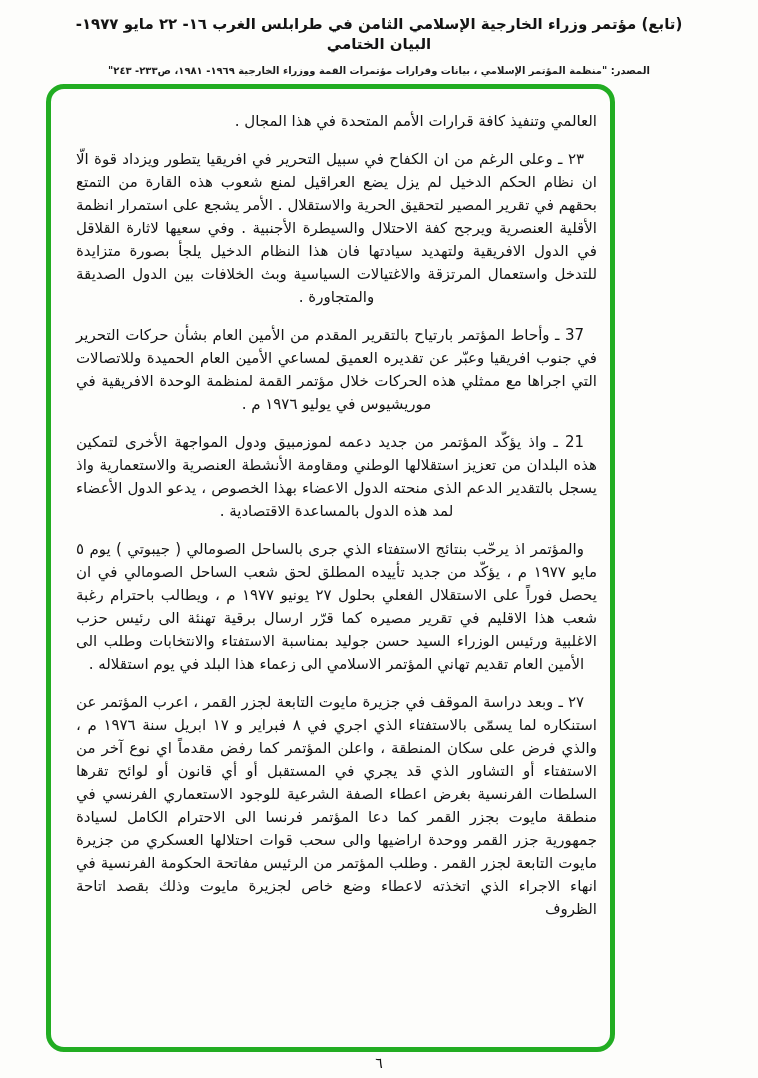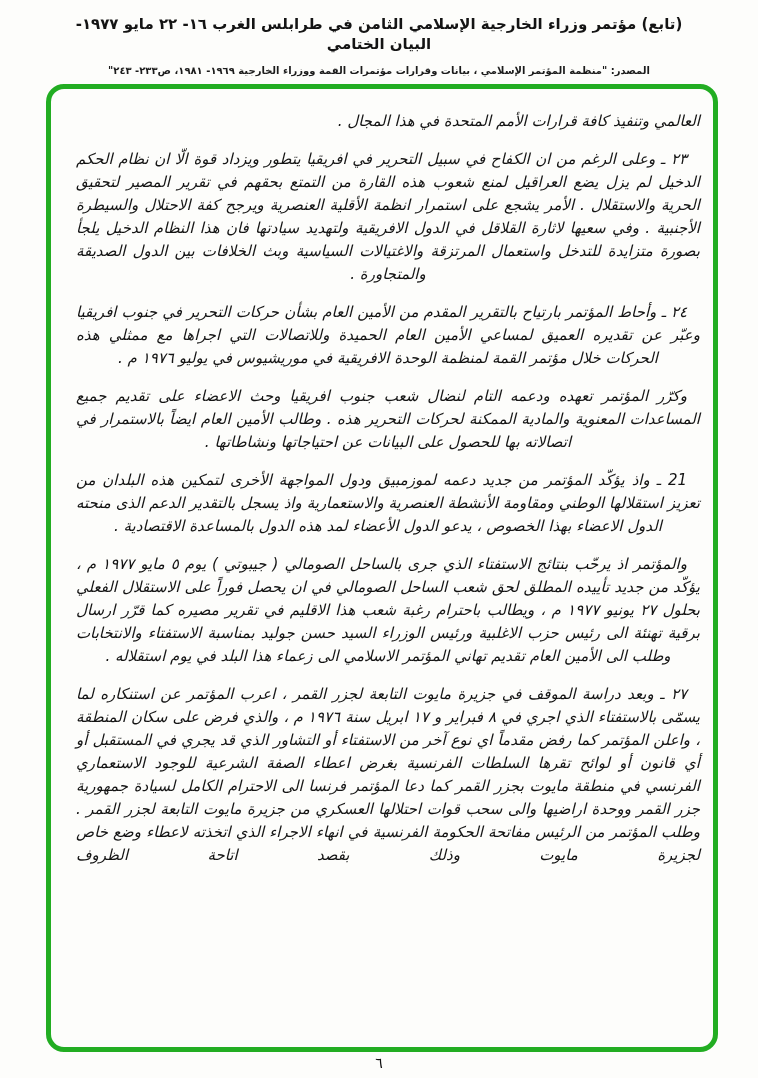--- a/index.html
+++ b/index.html
@@ -30,29 +30,28 @@
     direction: rtl;
     font-size: 10px;
     font-weight: bold;
     margin-top: 11px;
     color: #1b1b1b;
   }
   .document-frame {
     position: absolute;
     left: 46px;
     top: 84px;
-    width: 672px;
+    width: 569px;
     height: 968px;
     box-sizing: border-box;
     border: 5px solid #22ad22;
     border-radius: 18px;
     padding: 21px 13px 8px 25px;
     overflow: hidden;
     background: transparent;
-    font-style: italic;
   }
   .document-body {
     direction: rtl;
     font-size: 15px;
     line-height: 23px;
     text-align: justify;
   }
   .document-body p {
     margin: 0 0 15px 0;
   }
@@ -76,21 +75,20 @@
 
 <div class="page-header">
   <div class="doc-title" dir="rtl">(تابع) مؤتمر وزراء الخارجية الإسلامي الثامن في طرابلس الغرب ١٦- ٢٢ مايو ١٩٧٧- البيان الختامي</div>
   <div class="source-line" dir="rtl">المصدر: "منظمة المؤتمر الإسلامي ، بيانات وقرارات مؤتمرات القمة ووزراء الخارجية ١٩٦٩- ١٩٨١، ص٢٣٣- ٢٤٣"</div>
 </div>
 
 <div class="document-frame">
   <div class="document-body" dir="rtl">
     <p class="cont-line">العالمي وتنفيذ كافة قرارات الأمم المتحدة في هذا المجال .</p>
     <p class="para-indent last-center">٢٣ ـ وعلى الرغم من ان الكفاح في سبيل التحرير في افريقيا يتطور ويزداد قوة الّا ان نظام الحكم الدخيل لم يزل يضع العراقيل لمنع شعوب هذه القارة من التمتع بحقهم في تقرير المصير لتحقيق الحرية والاستقلال . الأمر يشجع على استمرار انظمة الأقلية العنصرية ويرجح كفة الاحتلال والسيطرة الأجنبية . وفي سعيها لاثارة القلاقل في الدول الافريقية ولتهديد سيادتها فان هذا النظام الدخيل يلجأ بصورة متزايدة للتدخل واستعمال المرتزقة والاغتيالات السياسية وبث الخلافات بين الدول الصديقة والمتجاورة .</p>
-    <p class="para-indent last-center">٢٤ ـ وأحاط المؤتمر بارتياح بالتقرير المقدم من الأمين العام بشأن حركات التحرير في جنوب افريقيا وعبّر عن تقديره العميق لمساعي الأمين العام الحميدة وللاتصالات التي اجراها مع ممثلي هذه الحركات خلال مؤتمر القمة لمنظمة الوحدة الافريقية في موريشيوس في يوليو ١٩٧٦ م .</p>
-    <p class="para-indent last-center">وكرّر المؤتمر تعهده ودعمه التام لنضال شعب جنوب افريقيا وحث الاعضاء على تقديم جميع المساعدات المعنوية والمادية الممكنة لحركات التحرير هذه . وطالب الأمين العام ايضاً بالاستمرار في اتصالاته بها للحصول على البيانات عن احتياجاتها ونشاطاتها .</p>
+    <p class="para-indent last-center">37 ـ وأحاط المؤتمر بارتياح بالتقرير المقدم من الأمين العام بشأن حركات التحرير في جنوب افريقيا وعبّر عن تقديره العميق لمساعي الأمين العام الحميدة وللاتصالات التي اجراها مع ممثلي هذه الحركات خلال مؤتمر القمة لمنظمة الوحدة الافريقية في موريشيوس في يوليو ١٩٧٦ م .</p>
     <p class="para-indent last-center">21 ـ واذ يؤكّد المؤتمر من جديد دعمه لموزمبيق ودول المواجهة الأخرى لتمكين هذه البلدان من تعزيز استقلالها الوطني ومقاومة الأنشطة العنصرية والاستعمارية واذ يسجل بالتقدير الدعم الذى منحته الدول الاعضاء بهذا الخصوص ، يدعو الدول الأعضاء لمد هذه الدول بالمساعدة الاقتصادية .</p>
     <p class="para-indent last-center">والمؤتمر اذ يرحّب بنتائج الاستفتاء الذي جرى بالساحل الصومالي ( جيبوتي ) يوم ٥ مايو ١٩٧٧ م ، يؤكّد من جديد تأييده المطلق لحق شعب الساحل الصومالي في ان يحصل فوراً على الاستقلال الفعلي بحلول ٢٧ يونيو ١٩٧٧ م ، ويطالب باحترام رغبة شعب هذا الاقليم في تقرير مصيره كما قرّر ارسال برقية تهنئة الى رئيس حزب الاغلبية ورئيس الوزراء السيد حسن جوليد بمناسبة الاستفتاء والانتخابات وطلب الى الأمين العام تقديم تهاني المؤتمر الاسلامي الى زعماء هذا البلد في يوم استقلاله .</p>
     <p class="para-indent last-justify">٢٧ ـ وبعد دراسة الموقف في جزيرة مايوت التابعة لجزر القمر ، اعرب المؤتمر عن استنكاره لما يسمّى بالاستفتاء الذي اجري في ٨ فبراير و ١٧ ابريل سنة ١٩٧٦ م ، والذي فرض على سكان المنطقة ، واعلن المؤتمر كما رفض مقدماً اي نوع آخر من الاستفتاء أو التشاور الذي قد يجري في المستقبل أو أي قانون أو لوائح تقرها السلطات الفرنسية بغرض اعطاء الصفة الشرعية للوجود الاستعماري الفرنسي في منطقة مايوت بجزر القمر كما دعا المؤتمر فرنسا الى الاحترام الكامل لسيادة جمهورية جزر القمر ووحدة اراضيها والى سحب قوات احتلالها العسكري من جزيرة مايوت التابعة لجزر القمر . وطلب المؤتمر من الرئيس مفاتحة الحكومة الفرنسية في انهاء الاجراء الذي اتخذته لاعطاء وضع خاص لجزيرة مايوت وذلك بقصد اتاحة الظروف</p>
   </div>
 </div>
 
 <div class="page-number">٦</div>
 
 </body></html>

